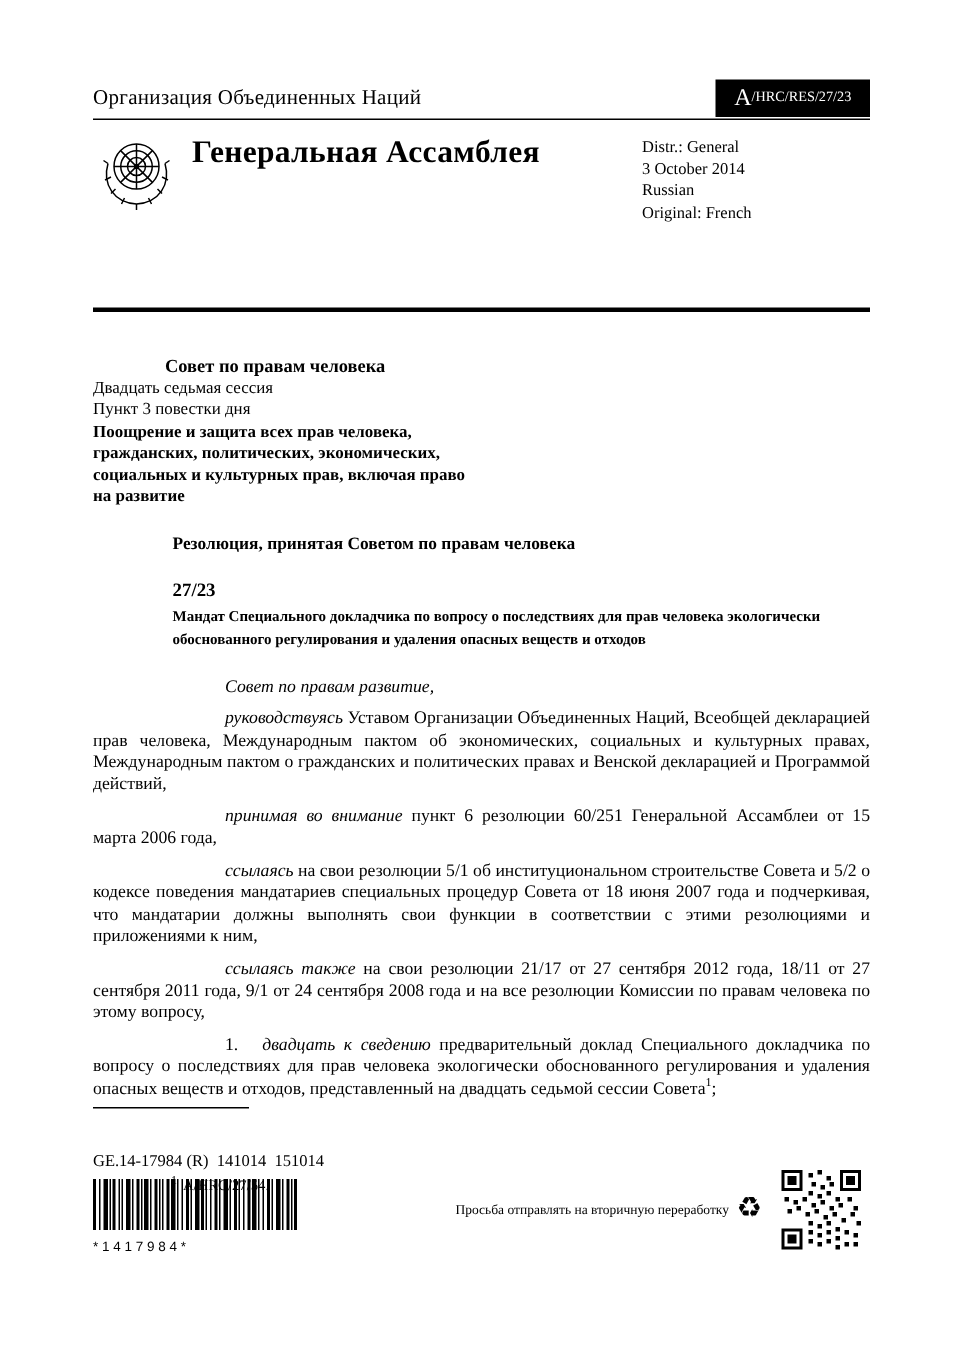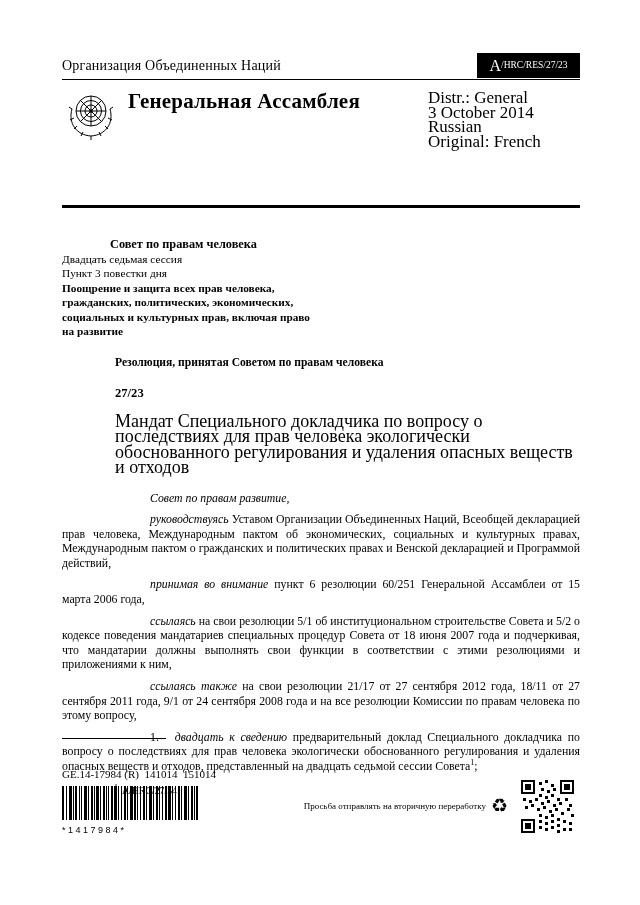--- a/index.html
+++ b/index.html
@@ -23,32 +23,32 @@
     display: flex; align-items: center; justify-content: center;
     white-space: nowrap;
   }
   .badge-a { font-size: 16px; line-height: 1; }
   .badge-rest { font-size: 9.5px; line-height: 1; }
 
   
   .masthead { position: relative; height: 125px; }
   .emblem { position: absolute; left: 2px; top: 7px; }
   .assembly-title { position: absolute; left: 66px; top: 9px; font-size: 21px; font-weight: bold; margin: 0; letter-spacing: .2px; }
-  .distr-block { position: absolute; left: 366px; top: 11px; font-size: 17px; line-height: 14.5px; }
+  .distr-block { position: absolute; left: 366px; top: 11px; font-size: 11px; line-height: 14.5px; }
   .masthead-rule { border-top: 3px solid #000; height: 0; }
 
   
   .meta { margin-top: 29px; font-size: 11.3px; line-height: 14.5px; }
   .council { font-weight: bold; font-size: 12.3px; margin-left: 48px; }
   .agenda-title { font-weight: bold; max-width: 262px; }
 
   
   .res-subtitle { margin: 17px 0 0 53px; font-weight: bold; font-size: 11.6px; }
   .res-number  { margin: 17px 0 0 53px; font-weight: bold; font-size: 12.6px; }
-  .res-title   { margin: 13px 0 0 53px; font-weight: normal; font-size: 18px; line-height: 15.5px; max-width: 462px; }
+  .res-title   { margin: 3px 0 0 53px; font-weight: bold; font-size: 10px; line-height: 15.5px; max-width: 462px; }
   .para {
     margin: 7px 0 0 0;
     font-size: 11.8px; line-height: 14.6px;
     text-align: justify; text-indent: 88px;
   }
   .para.opening { margin-top: 15px; }
   .para .lead { font-style: italic; }
   .para .num:not(:empty) { margin-right: 16px; }
   .para sup, .footnote sup { font-size: 8px; line-height: 0; vertical-align: super; }
 

